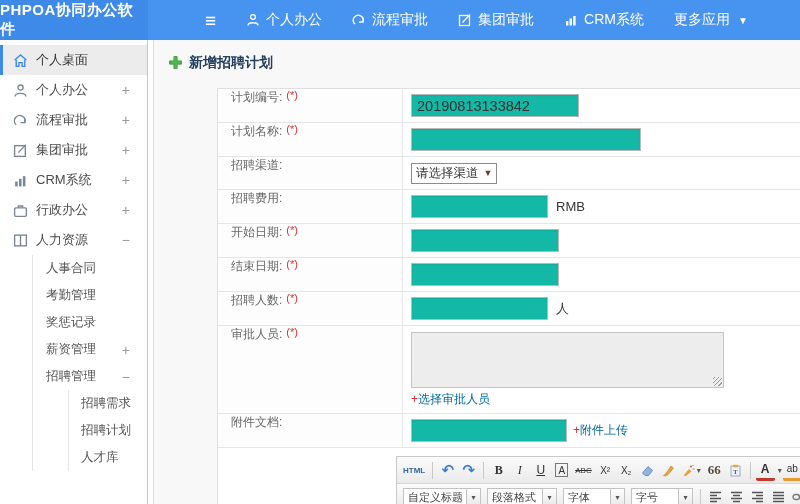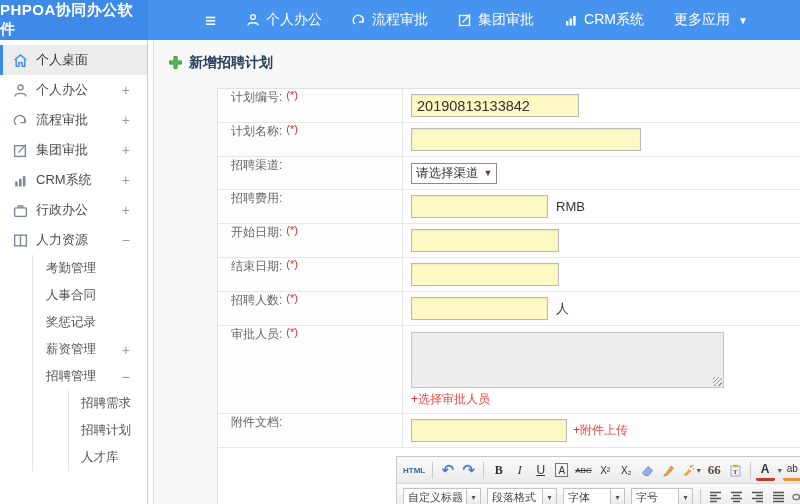--- a/index.html
+++ b/index.html
@@ -42,37 +42,37 @@
     font-size: 14px; font-weight: bold; color: #24405e; }
   .form-table { margin: 16px 0 0 63px; width: 700px; border: 1px solid #e0e0e0; background: #fff; }
   .frow { display: flex; border-bottom: 1px solid #e6e6e6; min-height: 33px; }
   .frow:last-child { border-bottom: none; }
   .fcell-label { width: 185px; border-right: 1px solid #e6e6e6; background: #fdfdfd;
     display: flex; padding-left: 13px; font-size: 12px; color: #666; gap: 4px; }
   .fcell-value { flex: 1; display: flex; align-items: center; padding: 5px 0 5px 8px;
     font-size: 12.5px; color: #444; gap: 8px; }
   .req { color: #e03131; font-size: 11px; }
   .tinput { height: 23px; border: 1px solid #b9b9b9; box-shadow: inset 0 1px 2px rgba(0,0,0,.07);
-    font-size: 13px; padding: 0 5px; font-family: "Liberation Sans", sans-serif; color: #333; background: #fef9c3; }
+    font-size: 13px; padding: 0 5px; font-family: "Liberation Sans", sans-serif; color: #333; background: #14b8a6; }
   .w168 { width: 168px; font-size: 14.5px; }
   .w230 { width: 230px; }
   .w137 { width: 137px; }
   .w148 { width: 148px; }
   .w156 { width: 156px; }
   .suffix { font-size: 13px; color: #333; }
   .selectbox { display: inline-flex; align-items: center; border: 1px solid #8b8b8b; background: #fff;
     height: 21px; padding: 0 4px; font-size: 12.5px; color: #333; gap: 5px; cursor: pointer; }
   .selectbox .sel-caret { font-size: 9px; color: #6b3a3a; }
   .col { flex-direction: column; align-items: flex-start; gap: 3px; }
   .approver-area { width: 313px; height: 56px; background: #ededed; border: 1px solid #c4c4c4; position: relative; }
   .resize-handle { position: absolute; right: 1px; bottom: 1px; width: 9px; height: 9px;
     background: repeating-linear-gradient(-45deg, transparent 0 2px, #9a9a9a 2px 3px); cursor: nwse-resize; }
   .plink { font-size: 12px; cursor: pointer; text-decoration: none; }
   .plink .plus { color: #e03131; }
-  .plink .ltext { color: #ef4444; }
+  .plink .ltext { color: #0369a1; }
   .attach-wrap { display: flex; align-items: center; gap: 6px; }
 
   
   .editor-row { height: 235px; align-items: flex-start !important; }
   .editor-row .fcell-value { align-items: flex-start; padding-top: 8px; }
   .editor { width: 520px; border: 1px solid #c9c9c9; background: #fff; }
   .tb { display: flex; align-items: center; height: 27px; padding: 0 3px; white-space: nowrap;
     background: linear-gradient(#fbfbfb, #eaeaea); border-bottom: 1px solid #d7d7d7; overflow: hidden; }
   .tb-btn { display: inline-flex; align-items: center; justify-content: center; height: 21px;
     min-width: 19px; padding: 0 2px; margin: 8px 1px; font-size: 12px; color: #333; cursor: pointer; border-radius: 2px; text-align: center; }
@@ -221,24 +221,24 @@
             <rect x="1.5" y="2" width="11" height="10"></rect>
             <path d="M7 2 V12"></path>
           </svg>
         </span>
       <span>人力资源</span>
       <span class="side-toggle">−</span>
     </div>
 
     <div class="sub-menu">
       <div class="sub-item">
+          <span>人事合同</span>
+        </div>
+      <div class="sub-item">
           <span>考勤管理</span>
-        </div>
-      <div class="sub-item">
-          <span>人事合同</span>
         </div>
       <div class="sub-item">
           <span>奖惩记录</span>
         </div>
       <div class="sub-item">
         <span>薪资管理</span>
         <span class="side-toggle">+</span>
       </div>
       <div class="sub-item">
         <span>招聘管理</span>

